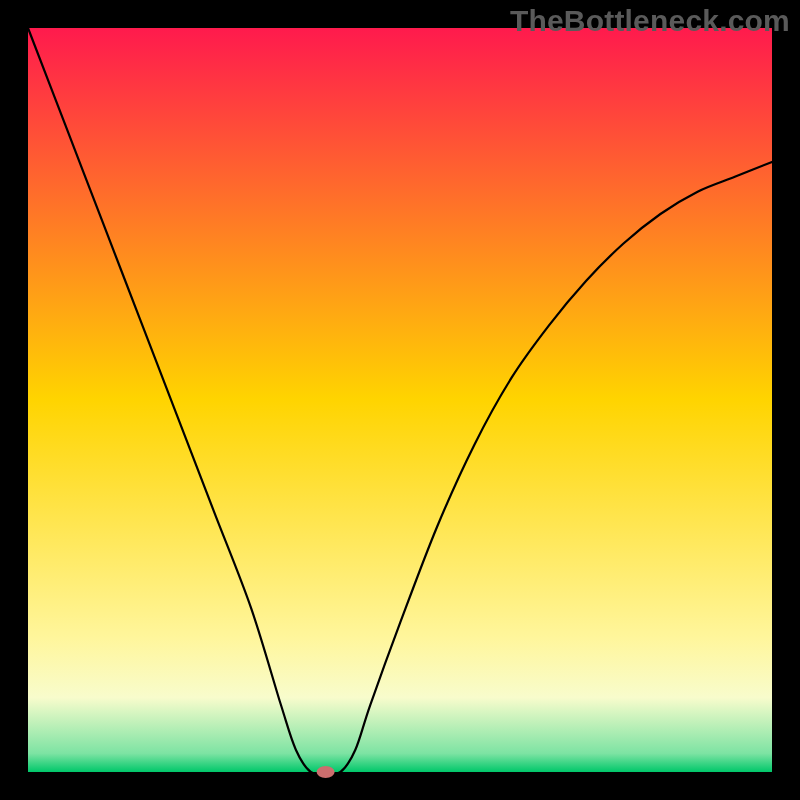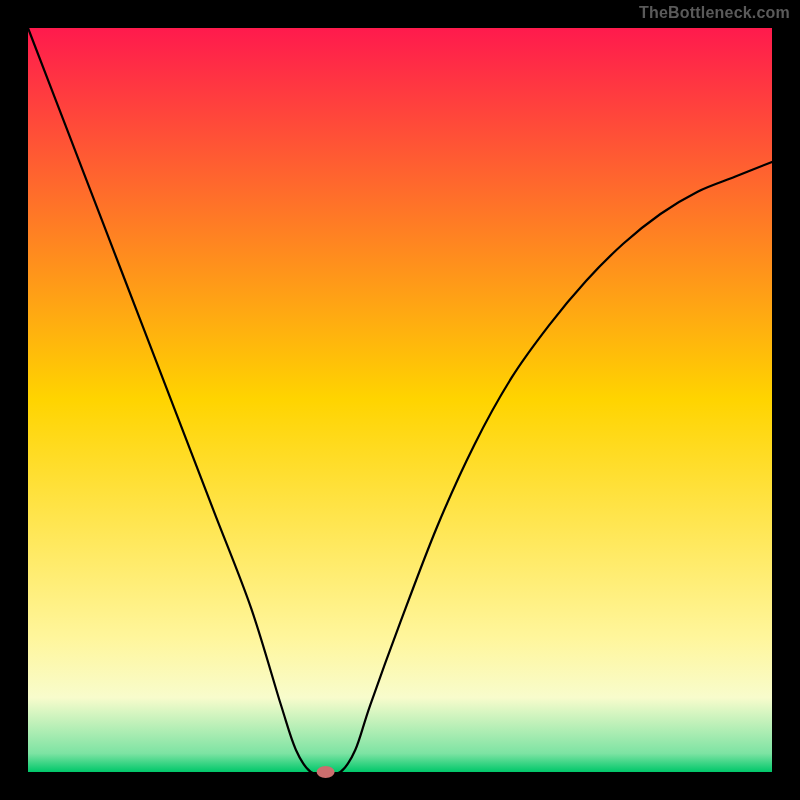--- a/index.html
+++ b/index.html
@@ -8,21 +8,21 @@
     background: #fff;
     width: 800px;
     height: 800px;
     position: relative;
     font-family: Arial, Helvetica, sans-serif;
   }
   .watermark {
     position: absolute;
     top: 4px;
     right: 10px;
-    font-size: 16px;
+    font-size: 30px;
     font-weight: 600;
     color: #5a5a5a;
     letter-spacing: 0.2px;
   }
   svg {
     display: block;
   }
 </style>
 </head>
 <body>

